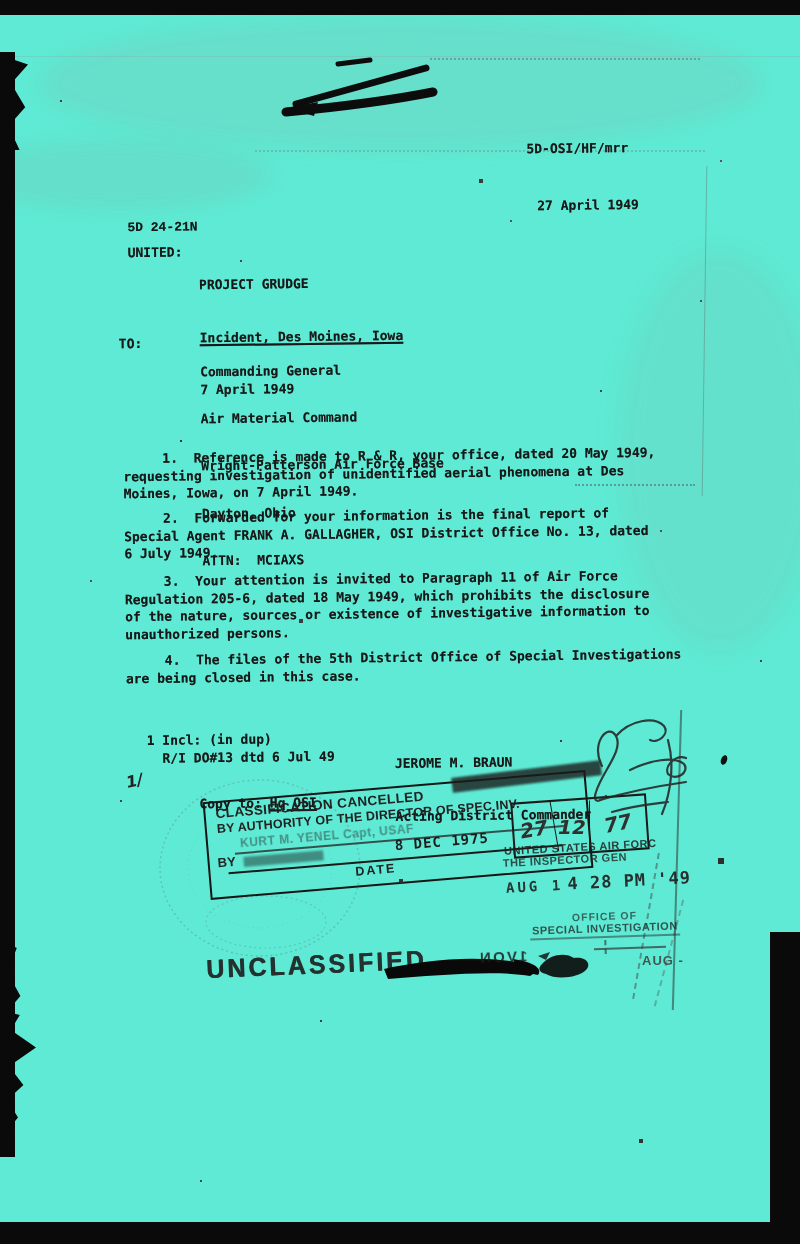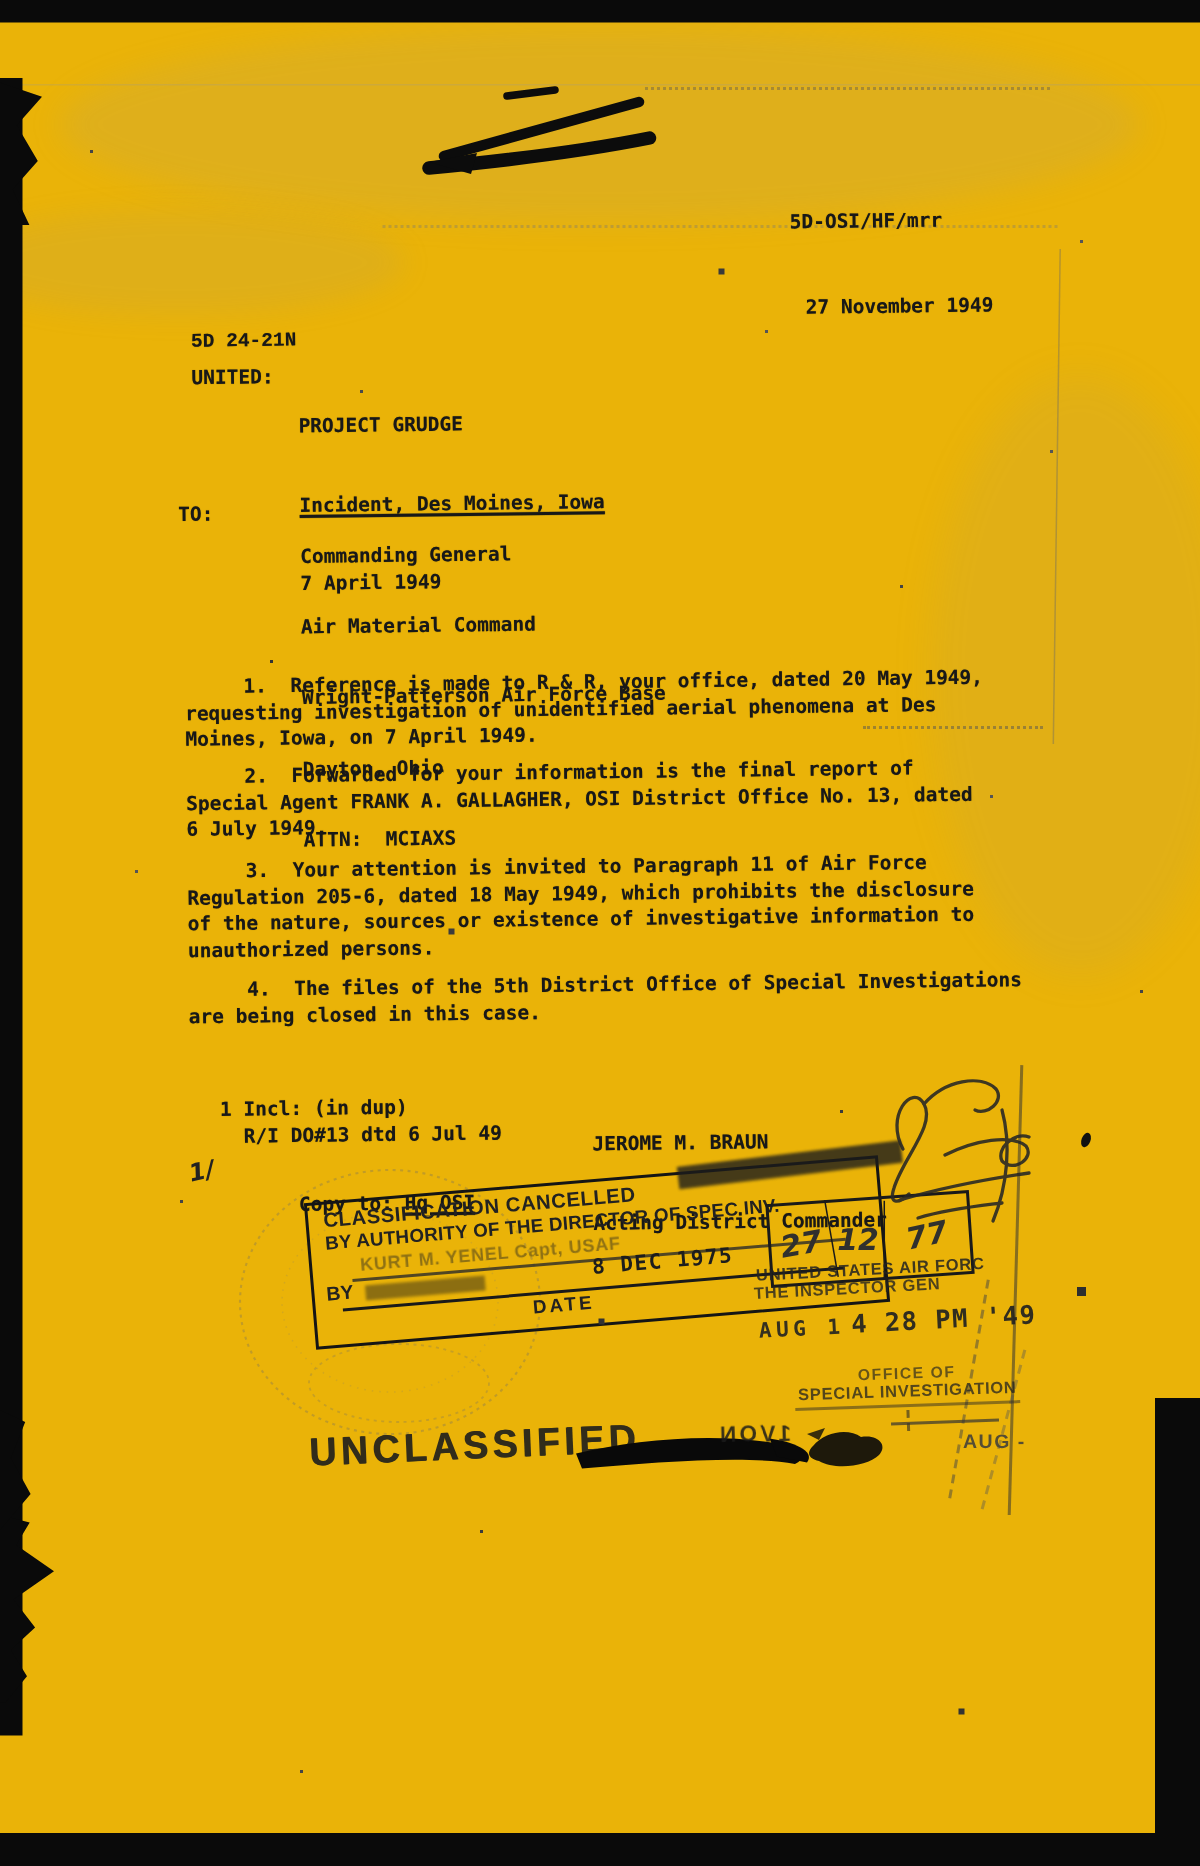--- a/index.html
+++ b/index.html
@@ -1,16 +1,16 @@
 <!DOCTYPE html>
 <html><head>
 <meta charset="utf-8">
 <style>
   html,body{margin:0;padding:0;background:#777;}
-  .page{position:relative;width:800px;height:1244px;background:#eab308;overflow:hidden;
+  .page{position:relative;width:800px;height:1244px;background:#5eead4;overflow:hidden;
         font-family:"DejaVu Sans Mono",monospace;}
   
   .mottle{position:absolute;pointer-events:none;}
   
   .typed{position:absolute;font:700 13px/17.5px "DejaVu Sans Mono",monospace;color:#181818;
          white-space:pre-wrap;text-shadow:0 0 .5px rgba(25,25,25,.55);}
   .tight{line-height:15.8px;}
   .u{text-decoration:underline;text-decoration-thickness:1.5px;text-underline-offset:2px;}
   
   .stampsans{font-family:"Liberation Sans",sans-serif;font-weight:700;color:#222;}
@@ -46,21 +46,21 @@
   <svg style="position:absolute;left:148px;top:772px;" width="230" height="200">
     <ellipse cx="112" cy="96" rx="100" ry="88" fill="none" stroke="#6a6a6a" stroke-width="1.4" stroke-dasharray="2 3" opacity=".32"></ellipse>
     <ellipse cx="118" cy="150" rx="60" ry="26" fill="none" stroke="#6a6a6a" stroke-width="1.2" stroke-dasharray="2 3" opacity=".28"></ellipse>
     <ellipse cx="112" cy="96" rx="72" ry="60" fill="none" stroke="#777" stroke-width="1" stroke-dasharray="1 4" opacity=".2"></ellipse>
   </svg>
 
   <div style="position:absolute;left:0;top:0;width:800px;height:1244px;transform:rotate(-.7deg);transform-origin:60px 200px;">
 
     <div class="typed" style="left:527px;top:146px;">5D-OSI/HF/mrr</div>
 
-    <div class="typed" style="left:537px;top:203px;">27 November 1949</div>
+    <div class="typed" style="left:537px;top:203px;">27 April 1949</div>
 
     <div class="typed" style="left:127px;top:220px;font-family:Liberation Mono, monospace;">5D 24-21N</div>
 
     <div class="typed" style="left:127px;top:245px;">UNITED:</div>
     <div class="typed" style="left:198px;top:243px;">
       <div>PROJECT GRUDGE</div>
       <div class="u">Incident, Des Moines, Iowa</div>
       <div>7 April 1949</div>
     </div>
 

